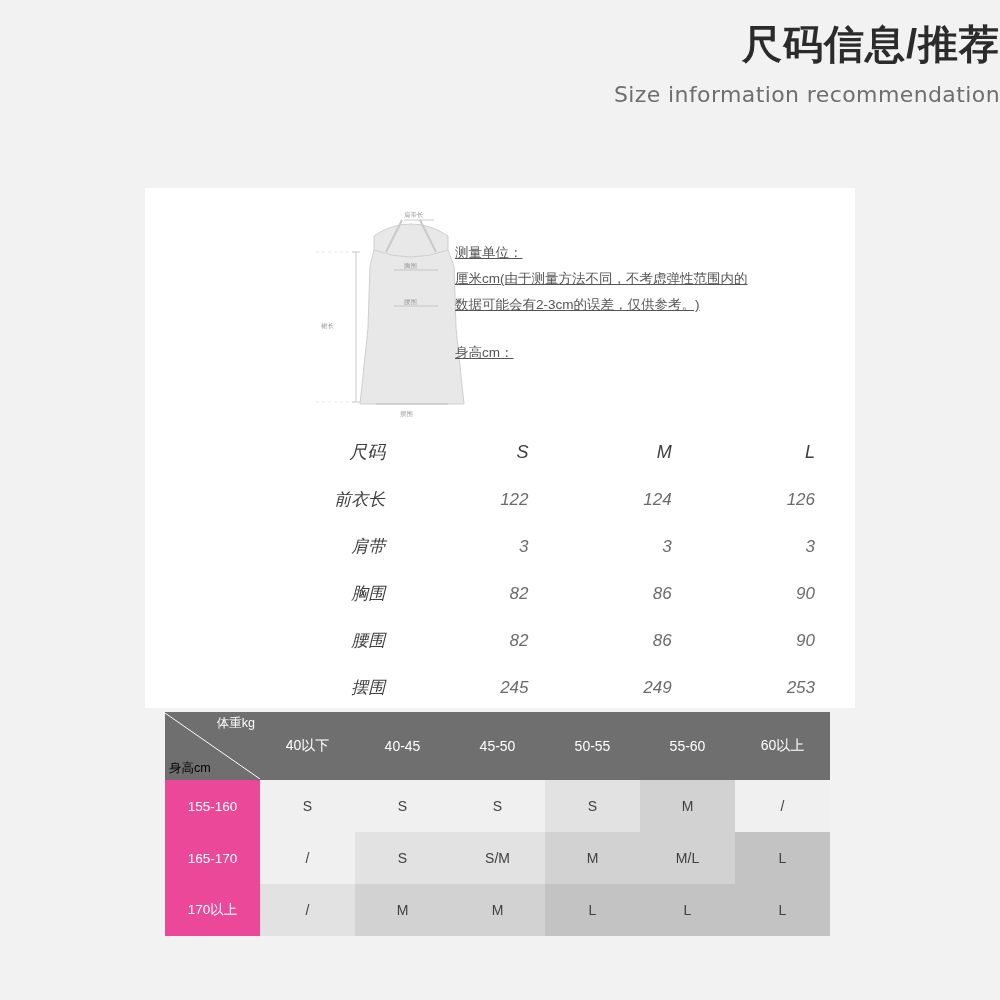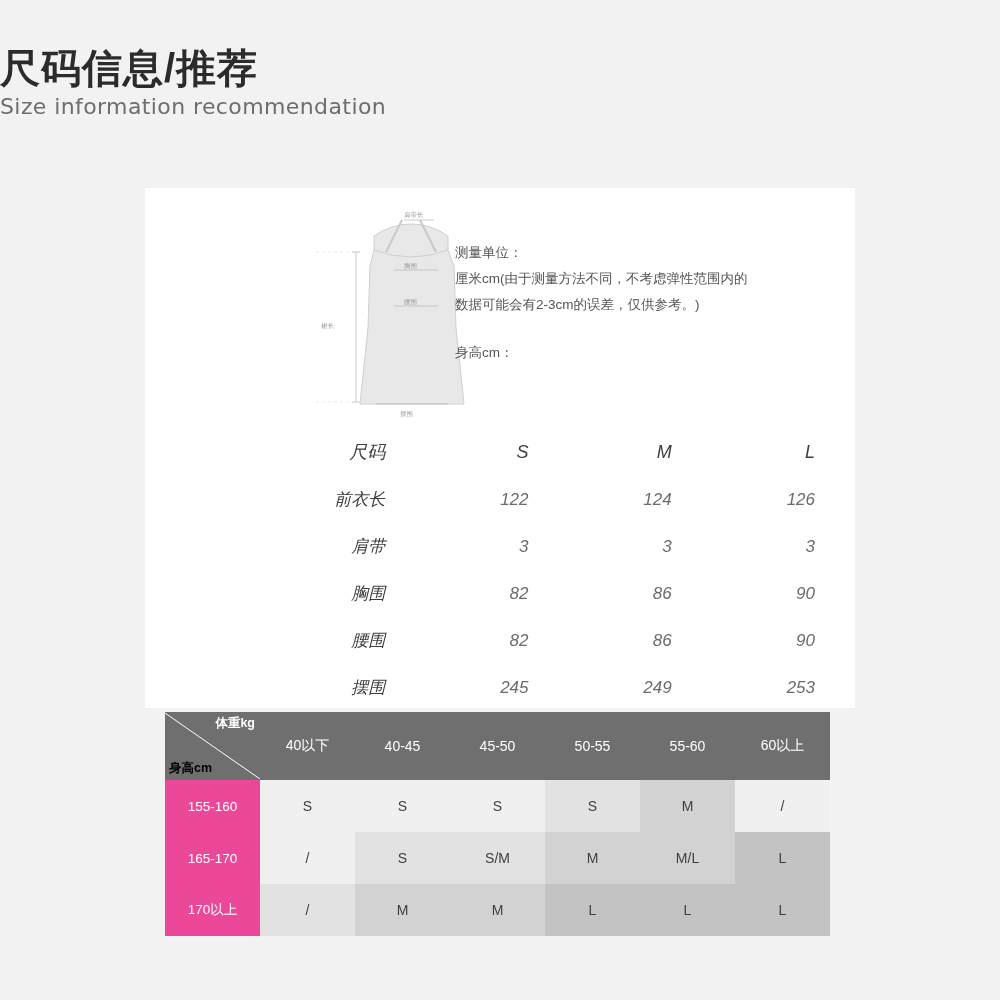--- a/index.html
+++ b/index.html
@@ -15,32 +15,32 @@
     overflow: hidden;
   }
   .page {
     position: relative;
     width: 1000px;
     height: 1000px;
     box-sizing: border-box;
   }
   
   .header {
-    text-align: left;
-    padding-top: 44px;
+    text-align: right;
+    padding-top: 20px;
   }
   .header .title {
     font-size: 40px;
     font-weight: bold;
     color: #2b2b2b;
     letter-spacing: 1px;
     line-height: 1.2;
   }
   .header .subtitle {
-    margin-top: 2px;
+    margin-top: 14px;
     font-size: 22px;
     color: #6e6e6e;
     font-family: "DejaVu Sans", sans-serif;
     letter-spacing: 0.4px;
   }
   
   .card {
     position: absolute;
     left: 145px;
     top: 188px;
@@ -58,20 +58,21 @@
     margin-left: 31px;
   }
   .note {
     position: absolute;
     left: 310px;
     top: 52px;
     width: 360px;
     font-size: 13.5px;
     line-height: 26px;
     color: #555;
+    text-decoration: underline;
   }
   .note .block + .block { margin-top: 22px; }
   .note .lead { color: #555; }
 
   
   .mtable {
     position: absolute;
     left: 50px;
     top: 240px;
     width: 620px;
@@ -110,21 +111,20 @@
     vertical-align: middle;
     font-size: 14px;
     color: #3f3f3f;
     border: 0;
   }
   .rec .corner {
     width: 95px;
     background: #6f6f6f;
     position: relative;
     padding: 0;
-    font-weight: bold;
   }
   .rec .corner .cell-inner {
     position: relative;
     width: 95px;
     height: 66px;
   }
   .rec .corner .w {
     position: absolute;
     right: 5px;
     top: 2px;

